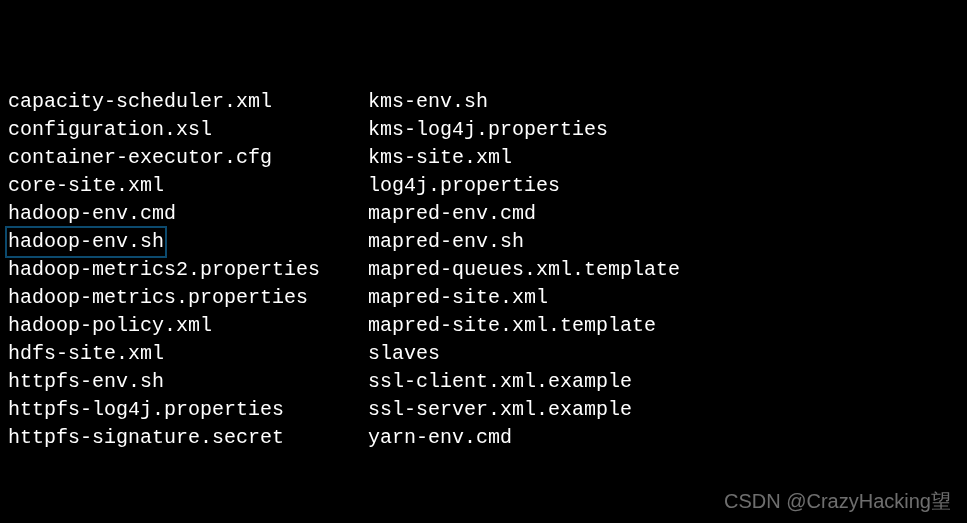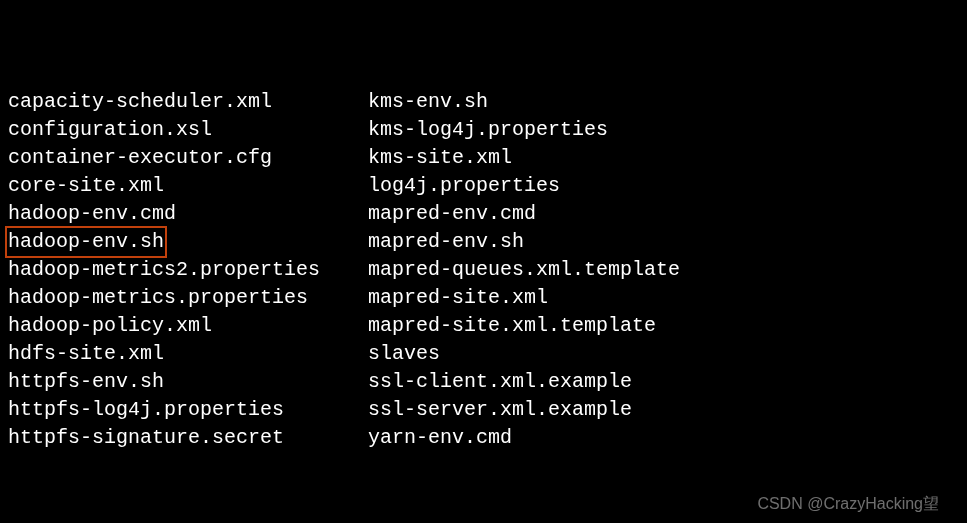--- a/index.html
+++ b/index.html
@@ -20,31 +20,31 @@
     .prompt { color: #fff; }
     .cmd { color: #fff; margin-left: 0; }
     .listing {
       display: grid;
       grid-template-columns: 360px 1fr;
       column-gap: 0;
     }
     .file { color: #fff; }
     .highlight-box {
       display: inline-block;
-      border: 2px solid #c2410c;
+      border: 2px solid #0c4a6e;
       padding: 0 1px;
       margin: -2px -3px;
     }
     .watermark {
       position: absolute;
       bottom: 8px;
-      right: 28px;
+      right: 16px;
       color: rgba(200,200,200,0.55);
       font-family: Arial, sans-serif;
-      font-size: 16px;
+      font-size: 20px;
     }
   </style>
 </head>
 <body>
 
 <div class="terminal">
 
   <div class="listing" id="listing"><div class="file">capacity-scheduler.xml</div><div class="file">kms-env.sh</div><div class="file">configuration.xsl</div><div class="file">kms-log4j.properties</div><div class="file">container-executor.cfg</div><div class="file">kms-site.xml</div><div class="file">core-site.xml</div><div class="file">log4j.properties</div><div class="file">hadoop-env.cmd</div><div class="file">mapred-env.cmd</div><div class="file"><span class="highlight-box">hadoop-env.sh</span></div><div class="file">mapred-env.sh</div><div class="file">hadoop-metrics2.properties</div><div class="file">mapred-queues.xml.template</div><div class="file">hadoop-metrics.properties</div><div class="file">mapred-site.xml</div><div class="file">hadoop-policy.xml</div><div class="file">mapred-site.xml.template</div><div class="file">hdfs-site.xml</div><div class="file">slaves</div><div class="file">httpfs-env.sh</div><div class="file">ssl-client.xml.example</div><div class="file">httpfs-log4j.properties</div><div class="file">ssl-server.xml.example</div><div class="file">httpfs-signature.secret</div><div class="file">yarn-env.cmd</div></div>
 
   

